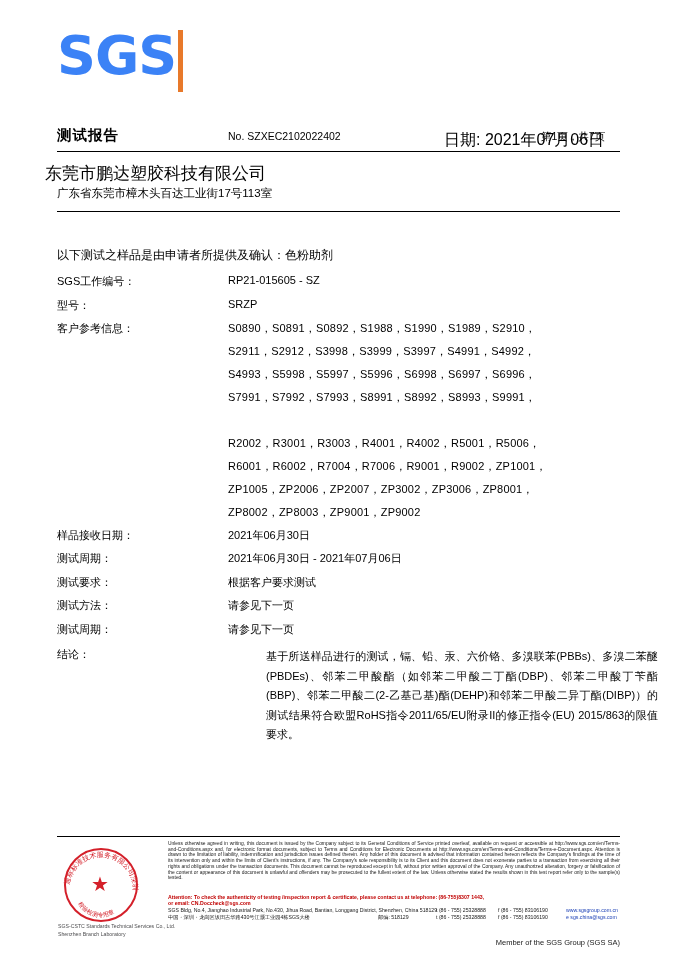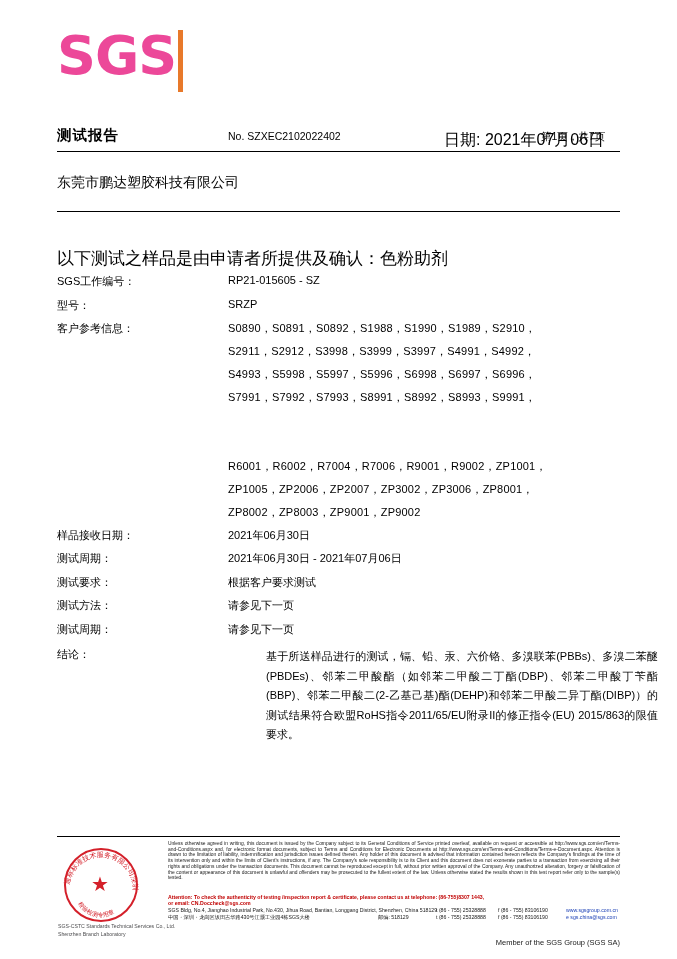--- a/index.html
+++ b/index.html
@@ -28,21 +28,21 @@
     left: 57px;
     top: 28px;
     width: 160px;
     height: 70px;
   }
   .logo-text {
     font-family: "DejaVu Sans", sans-serif;
     font-weight: bold;
     font-size: 54px;
     letter-spacing: -1px;
-    color: #ec4899;
+    color: #3b82f6;
     line-height: 56px;
   }
   .logo-bar {
     position: absolute;
     left: 121px;
     top: 2px;
     width: 5px;
     height: 62px;
     background: #e8792a;
   }
@@ -80,24 +80,23 @@
     left: 57px;
     top: 151px;
     width: 563px;
     height: 1px;
     background: #000;
   }
 
   
   .company-name {
     position: absolute;
-    left: 57px;
+    left: 45px;
     top: 162px;
-    font-size: 14px;
-    margin-top: 12px;
+    font-size: 17px;
   }
   .company-addr {
     position: absolute;
     left: 57px;
     top: 186px;
     font-size: 11.5px;
   }
   .hr-mid {
     position: absolute;
     left: 57px;
@@ -105,21 +104,21 @@
     width: 563px;
     height: 1px;
     background: #000;
   }
 
   
   .sample-statement {
     position: absolute;
     left: 57px;
     top: 247px;
-    font-size: 17px;
+    font-size: 12px;
   }
 
   
   .field-label {
     position: absolute;
     left: 57px;
     font-size: 11px;
     white-space: nowrap;
   }
   .field-value {
@@ -261,35 +260,37 @@
     <div class="logo-bar"></div>
   </div>
 
   <div class="report-title">测试报告</div>
   <div class="report-no">No. SZXEC2102022402</div>
   <div class="report-date">日期: 2021年07月06日</div>
   <div class="report-page">第1页，共7页</div>
   <div class="hr-top"></div>
 
   <div class="company-name">东莞市鹏达塑胶科技有限公司</div>
+  <div class="company-addr">广东省东莞市樟木头百达工业街17号113室</div>
   <div class="hr-mid"></div>
 
   <div class="sample-statement">以下测试之样品是由申请者所提供及确认：色粉助剂</div>
 
   <div class="field-label" style="top:274px;">SGS工作编号：</div>
   <div class="field-value" style="top:274px;">RP21-015605 - SZ</div>
 
   <div class="field-label" style="top:298px;">型号：</div>
   <div class="field-value" style="top:298px;">SRZP</div>
 
   <div class="field-label" style="top:321px;">客户参考信息：</div>
   <div class="ref-line" style="top:321px;">S0890，S0891，S0892，S1988，S1990，S1989，S2910，</div>
   <div class="ref-line" style="top:344px;">S2911，S2912，S3998，S3999，S3997，S4991，S4992，</div>
   <div class="ref-line" style="top:367px;">S4993，S5998，S5997，S5996，S6998，S6997，S6996，</div>
   <div class="ref-line" style="top:390px;">S7991，S7992，S7993，S8991，S8992，S8993，S9991，</div>
+  <div class="ref-line" style="top:436px;">R2002，R3001，R3003，R4001，R4002，R5001，R5006，</div>
   <div class="ref-line" style="top:459px;">R6001，R6002，R7004，R7006，R9001，R9002，ZP1001，</div>
   <div class="ref-line" style="top:482px;">ZP1005，ZP2006，ZP2007，ZP3002，ZP3006，ZP8001，</div>
   <div class="ref-line" style="top:505px;">ZP8002，ZP8003，ZP9001，ZP9002</div>
 
   <div class="field-label" style="top:528px;">样品接收日期：</div>
   <div class="field-value" style="top:528px;">2021年06月30日</div>
 
   <div class="field-label" style="top:551px;">测试周期：</div>
   <div class="field-value" style="top:551px;">2021年06月30日 - 2021年07月06日</div>
 

